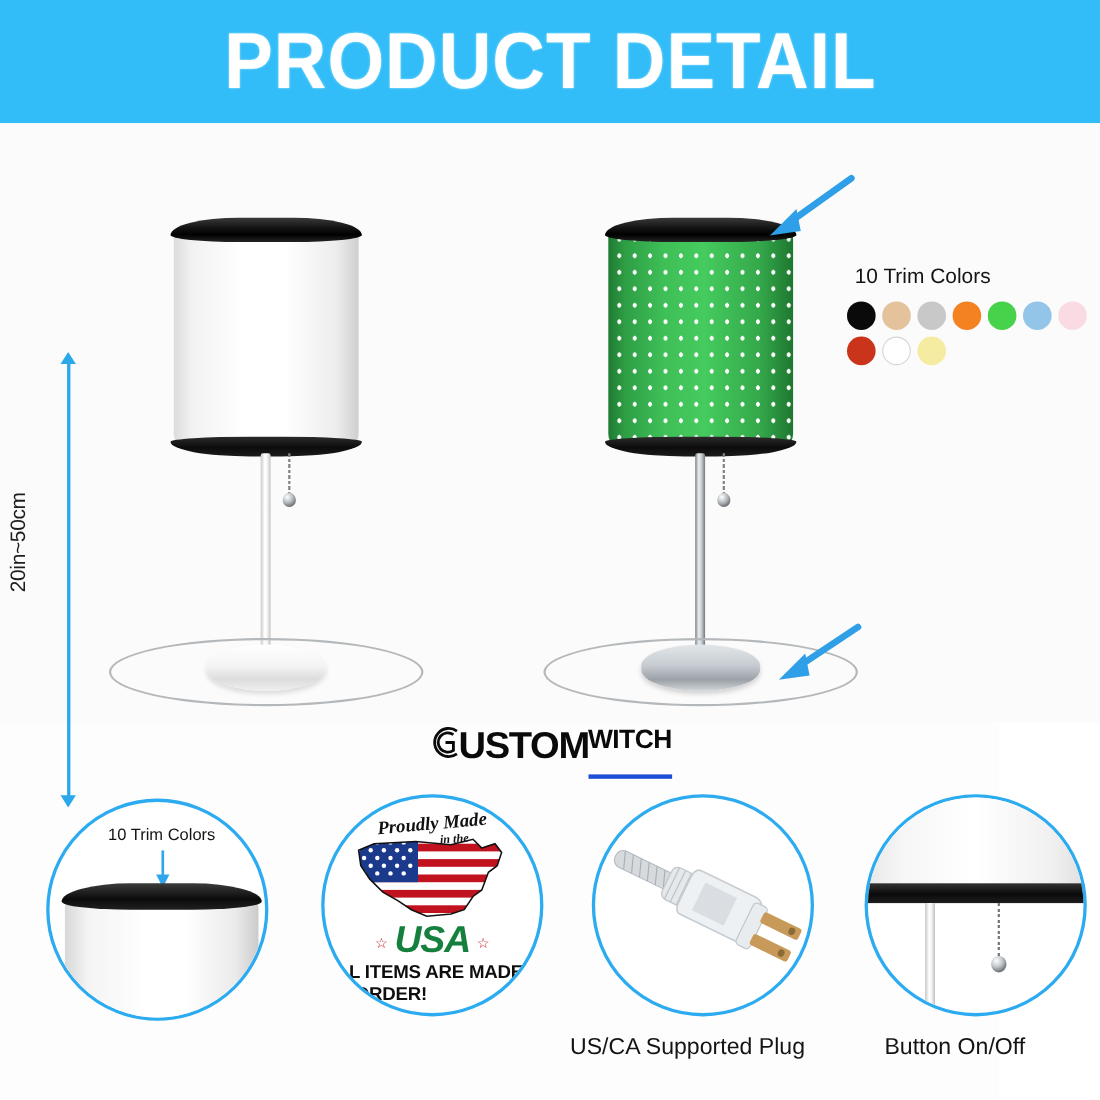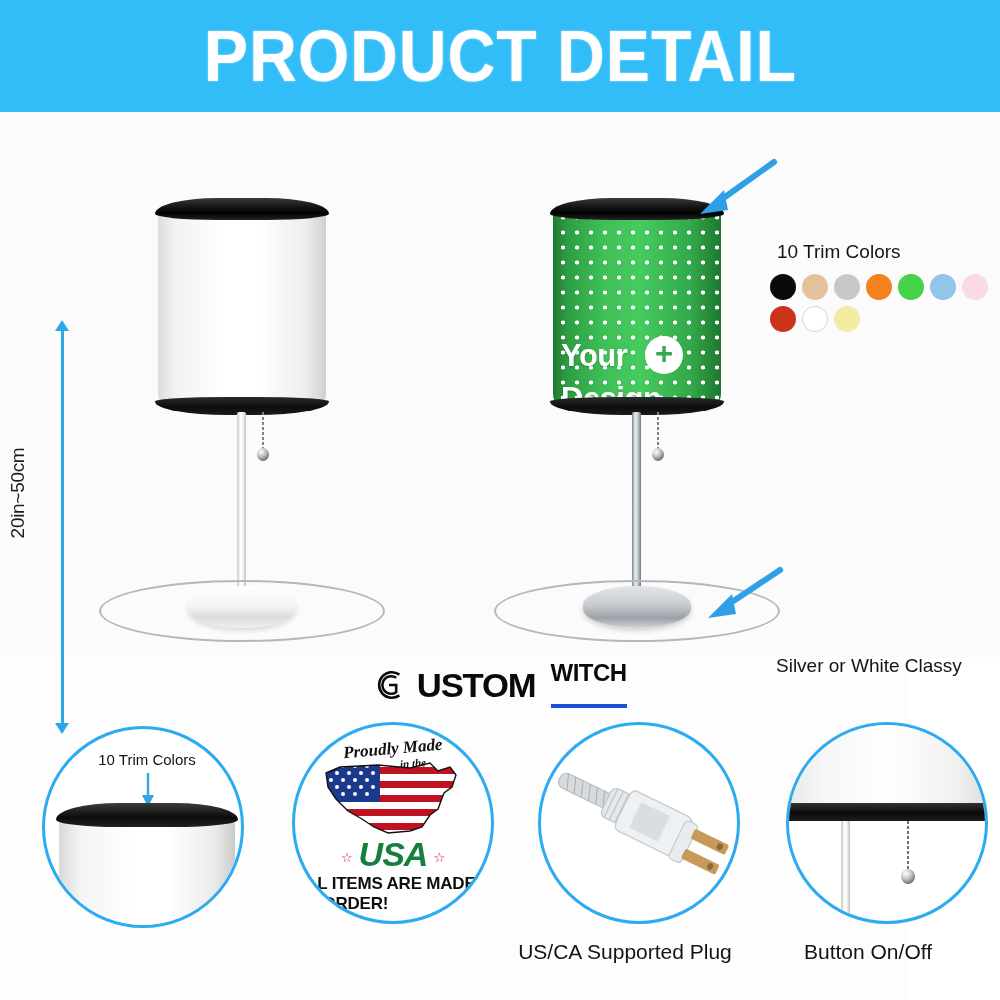--- a/index.html
+++ b/index.html
@@ -116,21 +116,21 @@
   .swatch.outline { border: 1px solid #d6d6d6; }
 
   .silver-label {
     position: absolute; left: 776px; top: 543px;
     font-size: 19px; color: #141414;
     font-family: "Liberation Sans Narrow","Liberation Sans",sans-serif;
   }
 
   
   .brand { position: absolute; left: 0; top: 662px; width: 1000px; height: 46px; display: flex; align-items: center; justify-content: center; }
-  .brand-inner { display: flex; align-items: center; gap: 16px; }
+  .brand-inner { display: flex; align-items: flex-start; gap: 0px; }
   .brand-c { width: 32px; height: 32px; margin-right: -3px; }
   .brand-main { font-weight: bold; font-size: 34px; letter-spacing: -1.2px; color: #0a0a0a;
     font-family: "Liberation Sans Narrow","Liberation Sans",sans-serif; transform: scaleX(1.02); }
   .brand-sub { font-weight: bold; font-size: 24px; letter-spacing: -0.5px; color: #0a0a0a; margin-bottom: 3px;
     border-bottom: 4px solid #1d4ed8; padding-bottom: 17px;
     font-family: "Liberation Sans Narrow","Liberation Sans",sans-serif; }
 
   
   .features { position: absolute; left: 0; top: 710px; width: 1000px; height: 290px; }
   .fcircle {
@@ -216,27 +216,20 @@
       <div class="pullball"></div>
       <div class="pole white"></div>
       <div class="cordring"></div>
       <div class="basedisc white"></div>
     </div>
 
     <div class="lamp" style="left:553px; top:86px; width:168px; height:440px;">
       <div class="shade">
         <div class="body green">
           <div class="dots"></div>
-          <div style="position:absolute;left:8px;top:132px;width:152px;color:#fff;font-weight:bold;font-family:'Liberation Sans',sans-serif;line-height:36px;">
-            <span style="font-size:31px;letter-spacing:-0.5px;text-shadow:0 1px 2px rgba(0,0,0,.25);">Your</span>
-            <div style="position:absolute;left:84px;top:-2px;width:38px;height:38px;border-radius:50%;background:#fff;display:flex;align-items:center;justify-content:center;">
-              <span style="color:#3aa94e;font-size:31px;font-weight:bold;line-height:28px;margin-top:-3px;">+</span>
-            </div>
-            <div style="font-size:31px;letter-spacing:-0.5px;text-shadow:0 1px 2px rgba(0,0,0,.25);margin-top:2px;">Design</div>
-          </div>
         </div>
         <div class="trim-top"></div>
         <div class="trim-bot"></div>
       </div>
       <div class="pullchain"></div>
       <div class="pullball"></div>
       <div class="pole silver"></div>
       <div class="cordring"></div>
       <div class="basedisc silver"></div>
     </div>
@@ -252,21 +245,20 @@
 
     <div class="callout-arrow" style="left:700px; top:448px;">
       <svg width="86" height="62" viewBox="0 0 86 62">
         <g stroke="#2f9fe8" stroke-width="6" fill="none" stroke-linecap="round">
           <line x1="80" y1="10" x2="26" y2="46"></line>
         </g>
         <polygon points="8,58 32,34 36,54" fill="#2f9fe8"></polygon>
       </svg>
     </div>
 
-    <div class="silver-label">Silver or White Classy</div>
 
     <div class="trim-head">10 Trim Colors</div>
     <div class="swatch-row" id="swatch-top">
         <div class="swatch" style="background: rgb(10, 10, 10);"></div>
         <div class="swatch" style="background: rgb(227, 194, 156);"></div>
         <div class="swatch" style="background: rgb(200, 200, 200);"></div>
         <div class="swatch" style="background: rgb(245, 130, 32);"></div>
         <div class="swatch" style="background: rgb(70, 210, 74);"></div>
         <div class="swatch" style="background: rgb(146, 197, 232);"></div>
         <div class="swatch" style="background: rgb(251, 219, 227);"></div>

